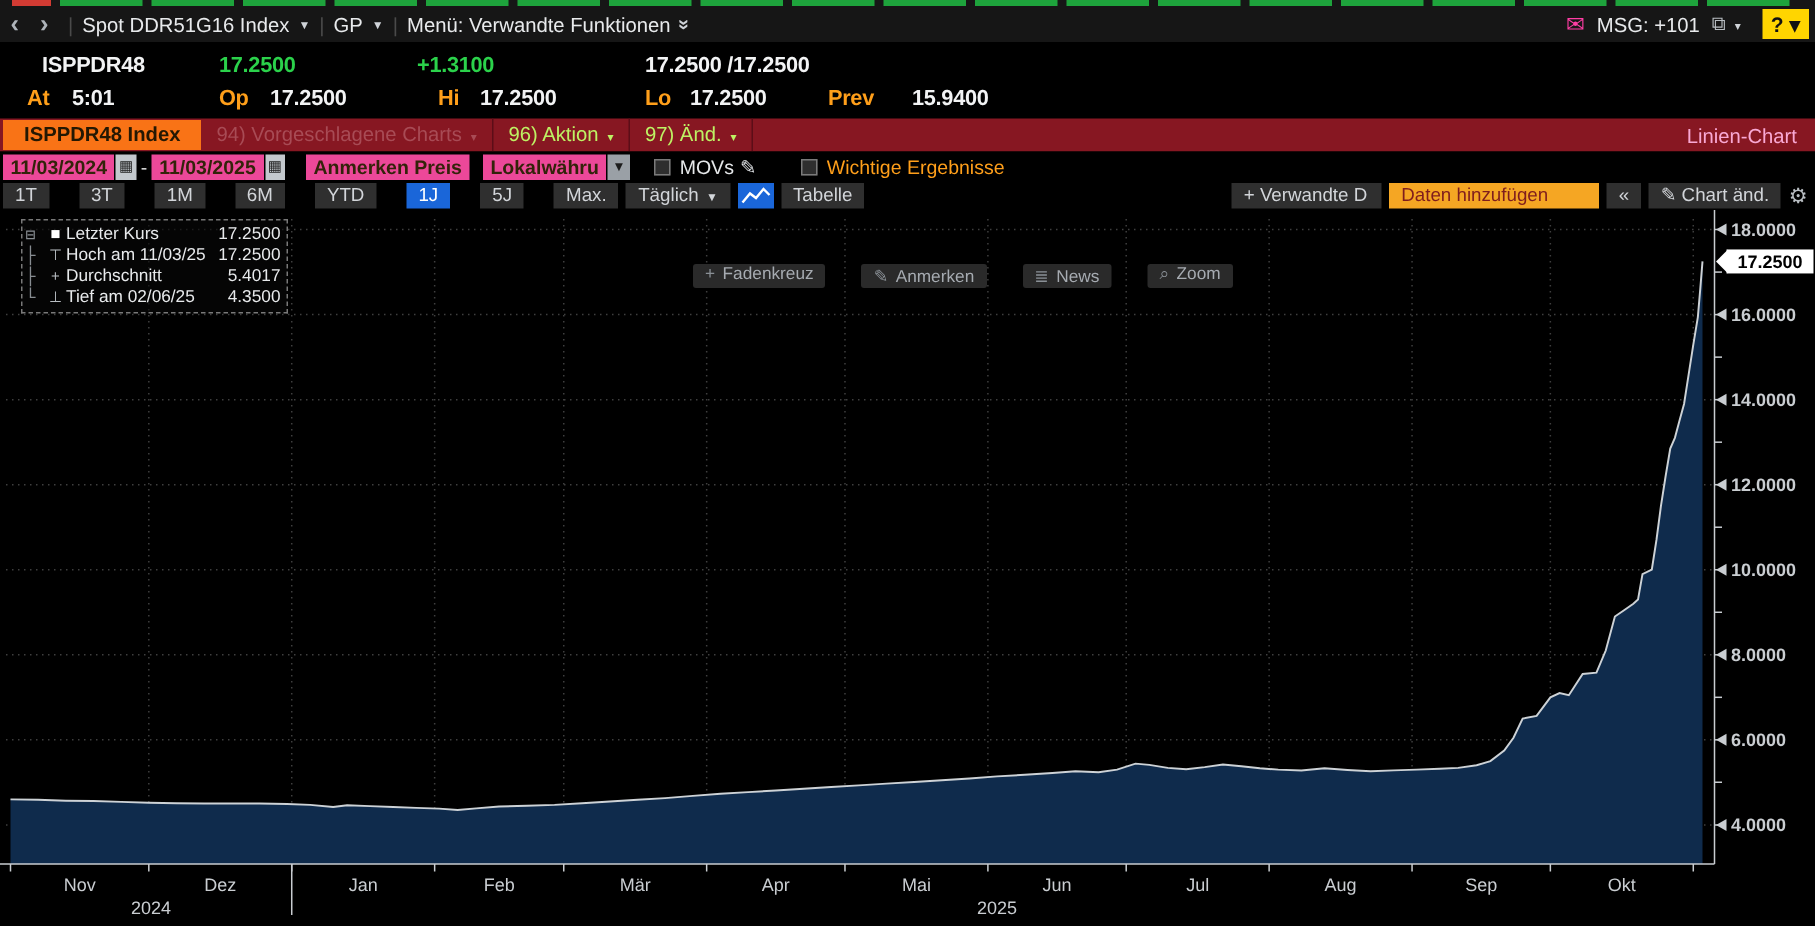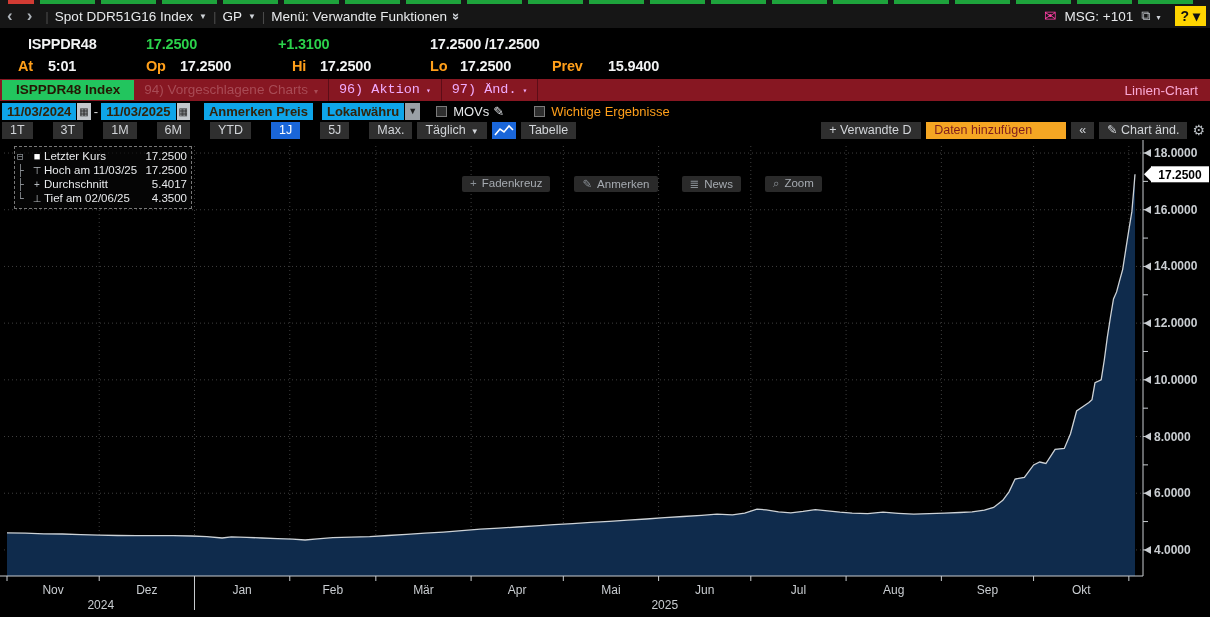--- a/index.html
+++ b/index.html
@@ -17,28 +17,28 @@
   .nav-right { margin-left:auto; display:flex; align-items:center; gap:8px; padding-right:4px; }
   .msg-env { color:#ff3ea5; font-size:15px; }
   .win-icon { color:#b8bdc2; font-size:13px; }
   .help-btn { background:#ffd500; color:#111; font-weight:bold; font-size:14px; padding:2px 6px; margin-left:6px; }
   .quote { position:absolute; top:28px; left:0; width:1210px; height:51px; background:#000; font-size:14.5px; font-weight:700; letter-spacing:-0.2px; }
   .quote span { position:absolute; white-space:nowrap; }
   .q-white { color:#f2f3f4; }
   .q-green { color:#2bd24b; }
   .q-amber { color:#ff9f1a; }
   .cmdbar { position:absolute; top:79px; left:0; width:1210px; height:22px; background:#871722; display:flex; align-items:center; font-size:13.5px; }
-  .cmd-ticker { background:#22c55e; color:#241803; font-weight:700; height:20px; line-height:20px; padding:0 14px; margin-left:2px; }
+  .cmd-ticker { background:#f97316; color:#241803; font-weight:700; height:20px; line-height:20px; padding:0 14px; margin-left:2px; }
   .cmd-item { height:22px; line-height:22px; padding:0 10px; border-right:1px solid #5c0d17; cursor:pointer; }
   .cmd-item.muted { color:#a84b55; }
-  .cmd-item.lit { color:#f0abfc;font-family:Liberation Mono, monospace; }
+  .cmd-item.lit { color:#bef264; }
   .cmd-item .caret { color:inherit; }
   .cmd-right { margin-left:auto; margin-right:12px; color:#f9a8d4; }
   .setbar { position:absolute; top:101px; left:0; width:1210px; height:20px; background:#000; display:flex; align-items:center; font-size:13px; }
-  .obox { background:#0ea5e9; color:#33230a; font-weight:700; height:17px; line-height:17px; padding:0 5px; }
+  .obox { background:#ec4899; color:#33230a; font-weight:700; height:17px; line-height:17px; padding:0 5px; }
   .cal-btn { background:#c3c8cd; color:#222; height:17px; line-height:17px; font-size:10px; padding:0 2px; margin-left:1px; cursor:pointer; }
   .dash { color:#ddd; margin:0 3px; }
   .dd-btn { background:#9aa0a6; color:#1c1c1c; height:17px; line-height:16px; font-size:9px; padding:0 3px; margin-left:1px; cursor:pointer; }
   .chk { width:11px; height:11px; background:#2e2e2e; border:1px solid #7a7a7a; display:inline-block; cursor:pointer; }
   .movs-label { color:#e6e8ea; margin-left:6px; }
   .pencil { color:#dfe2e5; margin-left:4px; font-size:13px; }
   .keyev-label { color:#ff9f1a; margin-left:6px; }
   .toolbar { position:absolute; top:121px; left:0; width:1210px; height:19px; background:#000; }
   .tb-left { position:absolute; left:2px; top:1px; display:flex; gap:5px; }
   .tb-right { position:absolute; right:5px; top:1px; display:flex; gap:5px; }

